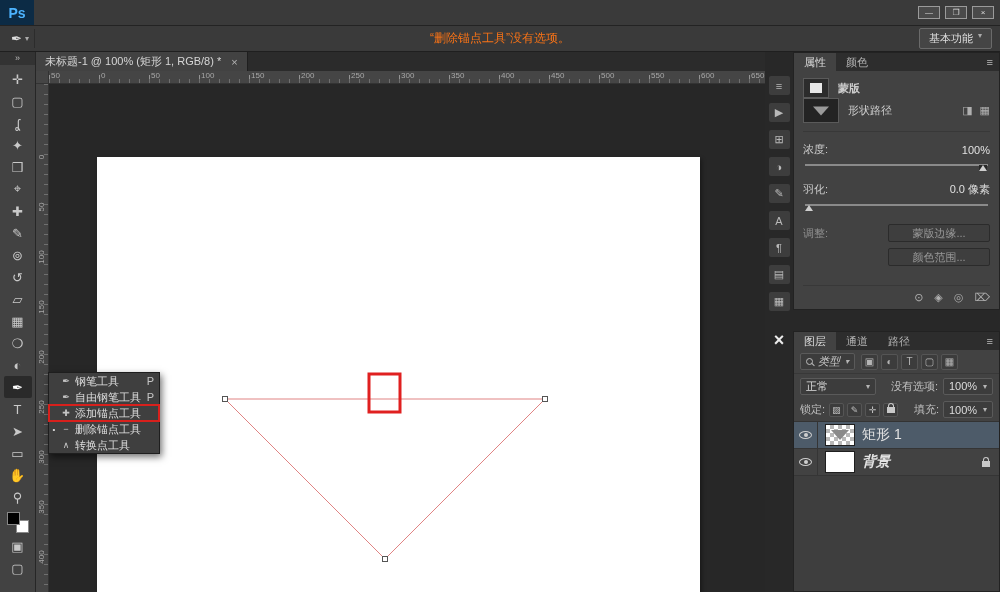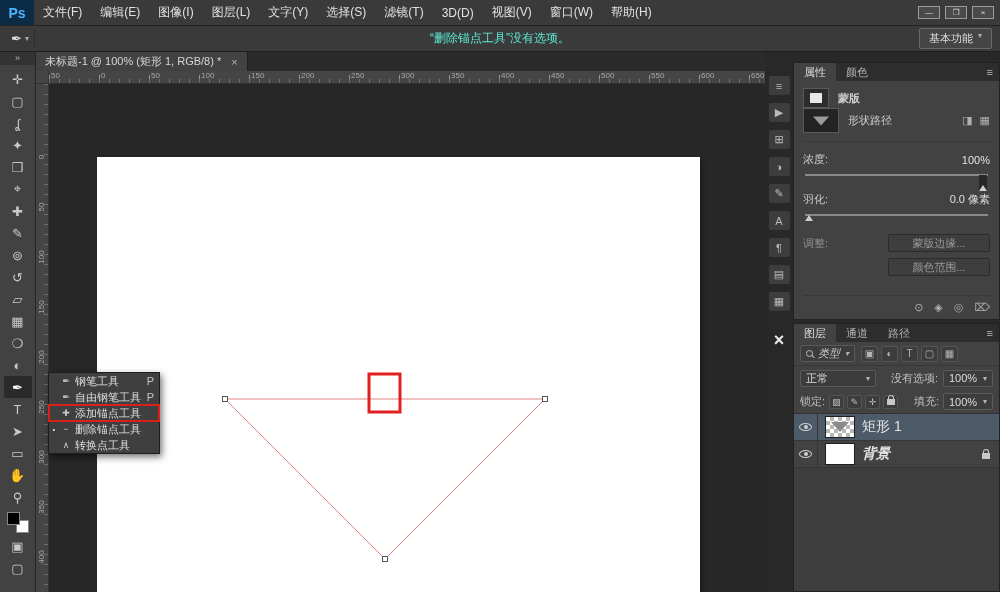--- a/index.html
+++ b/index.html
@@ -12,21 +12,21 @@
   .menus{display:flex;align-items:center;height:100%;}
   .menu-item{padding:0 9px;font-size:12px;color:#e0e0e0;display:flex;align-items:center;height:100%;}
   .wincontrols{margin-left:auto;display:flex;gap:5px;margin-right:6px;}
   .wc{width:22px;height:13px;border:1px solid #9a9a9a;background:#4a4a4a;color:#ddd;font-size:8px;display:flex;align-items:center;justify-content:center;}
 
   
   .optionsbar{height:26px;background:#3a3a3a;border-bottom:1px solid #1f1f1f;display:flex;align-items:center;position:relative;flex:0 0 26px;}
   .tool-preset{margin-left:6px;display:flex;align-items:center;gap:3px;padding:2px 5px;border-right:1px solid #2c2c2c;}
   .tp-icon{font-size:13px;color:#ddd;}
   .tp-caret{font-size:8px;color:#aaa;}
-  .status{position:absolute;left:50%;transform:translateX(-50%);color:#5eead4;font-size:12px;white-space:nowrap;}
+  .status{position:absolute;left:50%;transform:translateX(-50%);color:#f97316;font-size:12px;white-space:nowrap;}
   .workspace{margin-left:auto;margin-right:8px;border:1px solid #6a6a6a;background:#454545;color:#ddd;font-size:11px;padding:2px 9px;display:flex;gap:5px;align-items:flex-start;border-radius:2px;}
   .ws-caret{font-size:8px;color:#aaa;}
 
   
   .main{flex:1;display:flex;min-height:0;}
 
   
   .toolbar{width:36px;background:#424242;border-right:1px solid #262626;display:flex;flex-direction:column;align-items:center;flex:0 0 36px;}
   .texpand{width:100%;height:13px;background:#333;color:#bbb;font-size:9px;text-align:center;line-height:13px;margin-bottom:3px;}
   .tool{width:28px;height:22px;display:flex;align-items:center;justify-content:center;color:#c9c9c9;font-size:13px;border-radius:2px;}
@@ -62,21 +62,21 @@
   .ppicon{width:12px;font-size:9px;color:#c5c5c5;text-align:center;flex:0 0 12px;}
   .pplabel{flex:1;}
   .ppsc{color:#c5c5c5;text-align:right;}
 
   
   .strip{width:28px;background:#282828;display:flex;flex-direction:column;align-items:center;padding-top:24px;gap:8px;flex:0 0 28px;}
   .sicon{width:21px;height:19px;display:flex;align-items:center;justify-content:center;color:#b9b9b9;font-size:11px;background:#3d3d3d;border-radius:2px;}
   .sicon.big{background:transparent;color:#ececec;font-size:18px;font-weight:bold;margin-top:12px;}
 
   
-  .right{width:207px;display:flex;flex-direction:column;padding-top:10px;background:#282828;gap:3px;flex:0 0 207px;}
+  .right{width:207px;display:flex;flex-direction:column;background:#282828;gap:21px;flex:0 0 207px;}
   .pgroup{background:#424242;border:1px solid #222;display:flex;flex-direction:column;min-height:0;}
   .props{height:258px;flex:0 0 258px;}
   .layersg{flex:1;}
   .ptabs{height:18px;background:#2d2d2d;display:flex;align-items:stretch;flex:0 0 18px;}
   .ptab{padding:0 10px;font-size:11px;color:#b0b0b0;display:flex;align-items:center;}
   .ptab.active{background:#424242;color:#ddd;}
   .pmenu{margin-left:auto;color:#bbb;font-size:11px;padding:0 6px;display:flex;align-items:center;}
   .pbody{flex:1;position:relative;padding:7px 9px;color:#ccc;font-size:11px;min-height:0;}
 
   .prow{display:flex;align-items:center;}
@@ -134,33 +134,20 @@
   .lockshape{display:inline-block;width:8px;height:6px;background:#c9c9c9;position:relative;}
   .lockshape::before{content:"";position:absolute;left:1px;top:-4px;width:4px;height:4px;border:1px solid #c9c9c9;border-bottom:none;border-radius:3px 3px 0 0;}
 </style>
 </head>
 <body>
 
 <div class="app">
 
   <header class="menubar">
     <div class="logo">Ps</div>
-    <nav class="menus" id="menus">
-        <span class="menu-item">文件(F)</span>
-        <span class="menu-item">编辑(E)</span>
-        <span class="menu-item">图像(I)</span>
-        <span class="menu-item">图层(L)</span>
-        <span class="menu-item">文字(Y)</span>
-        <span class="menu-item">选择(S)</span>
-        <span class="menu-item">滤镜(T)</span>
-        <span class="menu-item">3D(D)</span>
-        <span class="menu-item">视图(V)</span>
-        <span class="menu-item">窗口(W)</span>
-        <span class="menu-item">帮助(H)</span>
-      </nav>
     <div class="wincontrols" id="wincontrols">
         <span class="wc">—</span>
         <span class="wc">❐</span>
         <span class="wc">×</span>
       </div>
   </header>
 
   <div class="optionsbar">
     <div class="tool-preset">
       <span class="tp-icon">✒</span>

